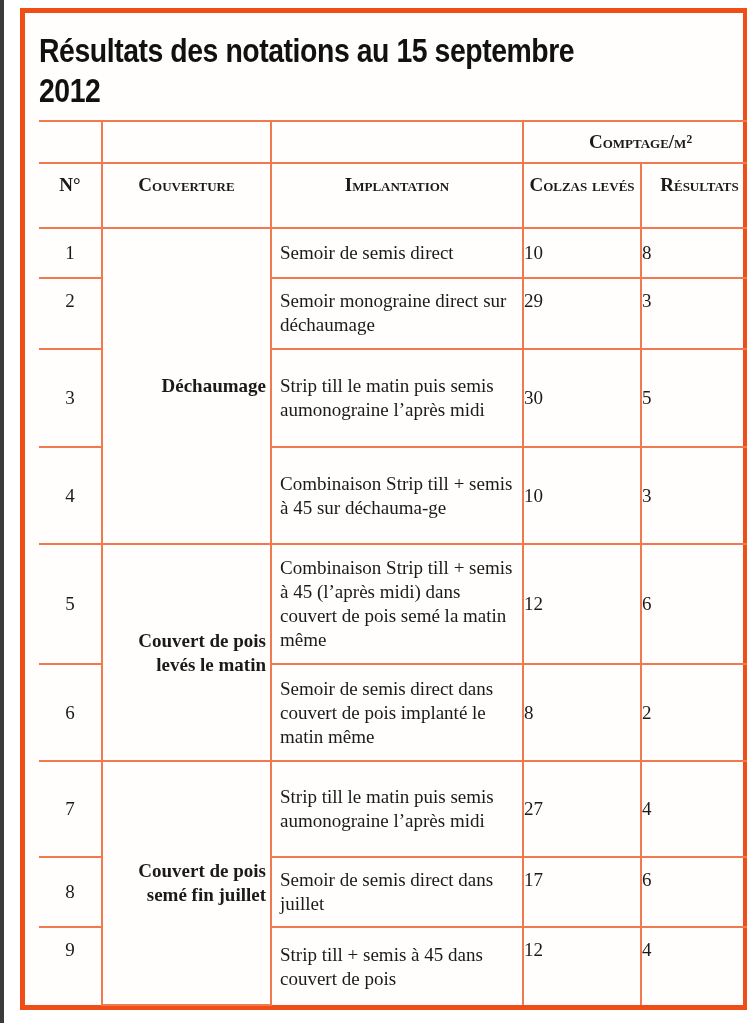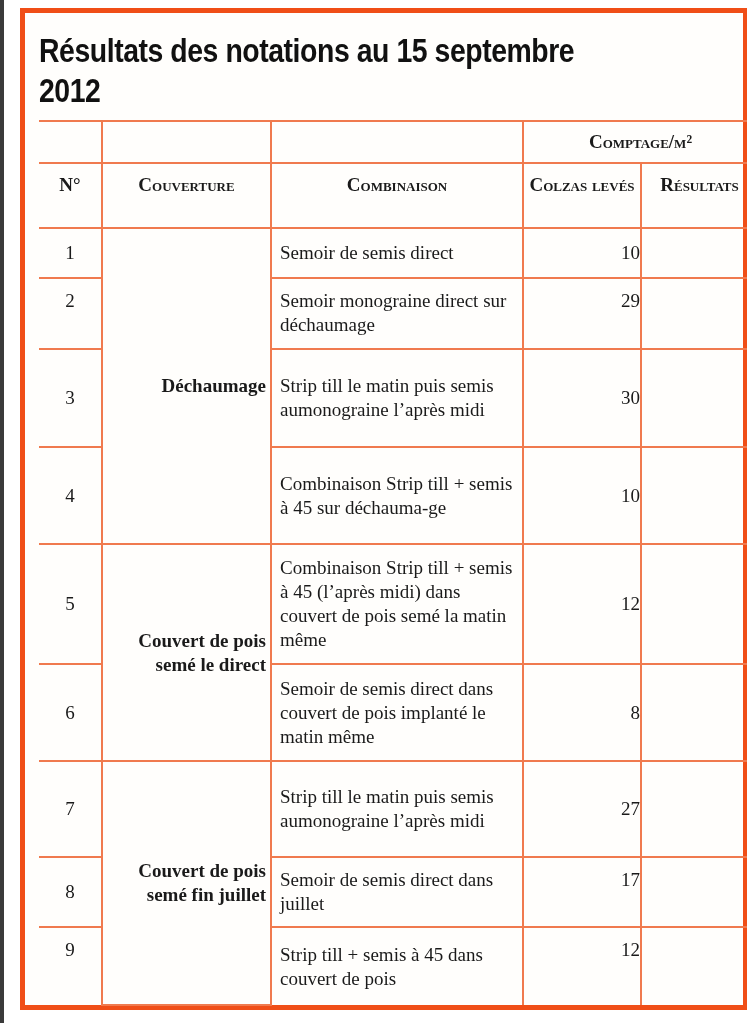--- a/index.html
+++ b/index.html
@@ -29,21 +29,21 @@
       vertical-align: middle;
     }
     table tr:first-child td, table tr:first-child th { border-top: 2px solid #f07a4e; }
     table td:first-child, table th:first-child { border-left: none; }
     table td:last-child, table th:last-child { border-right: none; }
     table tr:last-child td { border-bottom: none; }
     .hdr { font-weight: 700; font-variant: small-caps; text-align: center; font-size: 19px; line-height: 22px; }
     .col-n { text-align: center; }
     .cov { font-weight: 700; padding-left: 8px; padding-right: 4px; text-align: right; }
     .impl { padding-left: 8px; padding-right: 4px; }
-    .num { text-align: right; font-family: Liberation Serif, serif; }
+    .num { text-align: left; font-family: Liberation Serif, serif; }
     .top { vertical-align: top; padding-top: 10px; }
   </style>
 </head>
 <body>
 
 <div class="left-edge"></div>
 
 <div class="frame">
   <div class="title">Résultats des notations au 15 septembre 2012</div>
 
@@ -58,21 +58,21 @@
     <tbody>
         <tr style="height:42px">
       <th></th>
       <th></th>
       <th></th>
       <th colspan="2" class="hdr">Comptage/m²</th>
     </tr>
     <tr style="height:65px">
       <th class="hdr top">N°</th>
       <th class="hdr top">Couverture</th>
-      <th class="hdr top">Combinaison</th>
+      <th class="hdr top">Implantation</th>
       <th class="hdr top">Colzas levés</th>
       <th class="hdr top">Résultats</th>
     </tr>
 
     <tr style="height:50px">
       <td class="col-n">1</td>
       <td rowspan="4" class="cov">Déchaumage</td>
       <td class="impl">Semoir de semis direct</td>
       <td class="num">10</td>
       <td class="num">8</td>
@@ -91,21 +91,21 @@
     </tr>
     <tr style="height:97px">
       <td class="col-n">4</td>
       <td class="impl">Combinaison Strip till + semis à 45 sur déchauma-ge</td>
       <td class="num">10</td>
       <td class="num">3</td>
     </tr>
 
     <tr style="height:120px">
       <td class="col-n">5</td>
-      <td rowspan="2" class="cov">Couvert de pois semé le direct</td>
+      <td rowspan="2" class="cov">Couvert de pois levés le matin</td>
       <td class="impl">Combinaison Strip till + semis à 45 (l’après midi) dans couvert de pois semé la matin même</td>
       <td class="num">12</td>
       <td class="num">6</td>
     </tr>
     <tr style="height:97px">
       <td class="col-n">6</td>
       <td class="impl">Semoir de semis direct dans couvert de pois implanté le matin même</td>
       <td class="num">8</td>
       <td class="num">2</td>
     </tr>

